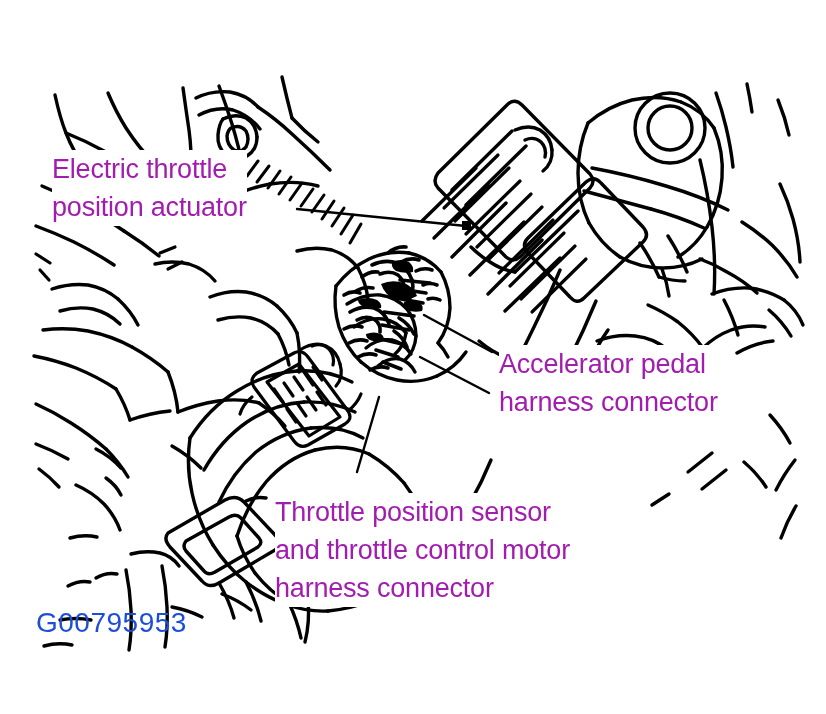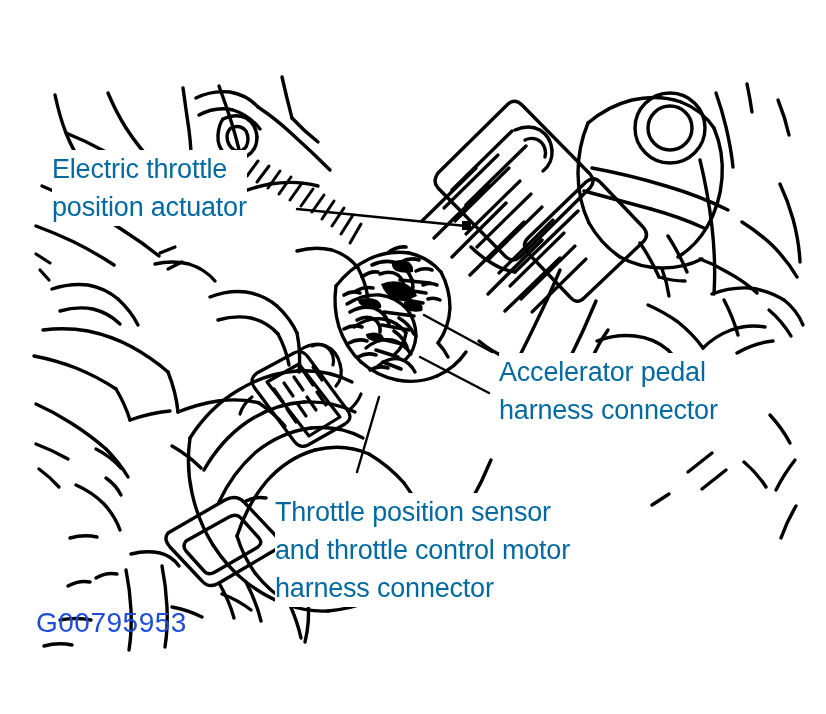--- a/index.html
+++ b/index.html
@@ -28,35 +28,35 @@
     width: 826px;
     height: 714px;
     display: block;
   }
   .callout {
     position: absolute;
     font-family: "Liberation Sans", sans-serif;
     font-size: 27px;
     line-height: 38px;
     letter-spacing: -0.2px;
-    color: #0369a1;
+    color: #a21caf;
     white-space: nowrap;
     background: #ffffff;
   }
   .callout .line {
     display: block;
   }
   #callout-electric {
     left: 52px;
     top: 150px;
     text-align: left;
   }
   #callout-accelerator {
     left: 499px;
-    top: 353px;
+    top: 345px;
     text-align: left;
   }
   #callout-throttle {
     left: 275px;
     top: 473px;
     text-align: left;
     margin-top: 20px;
   }
   #figure-id {
     position: absolute;

